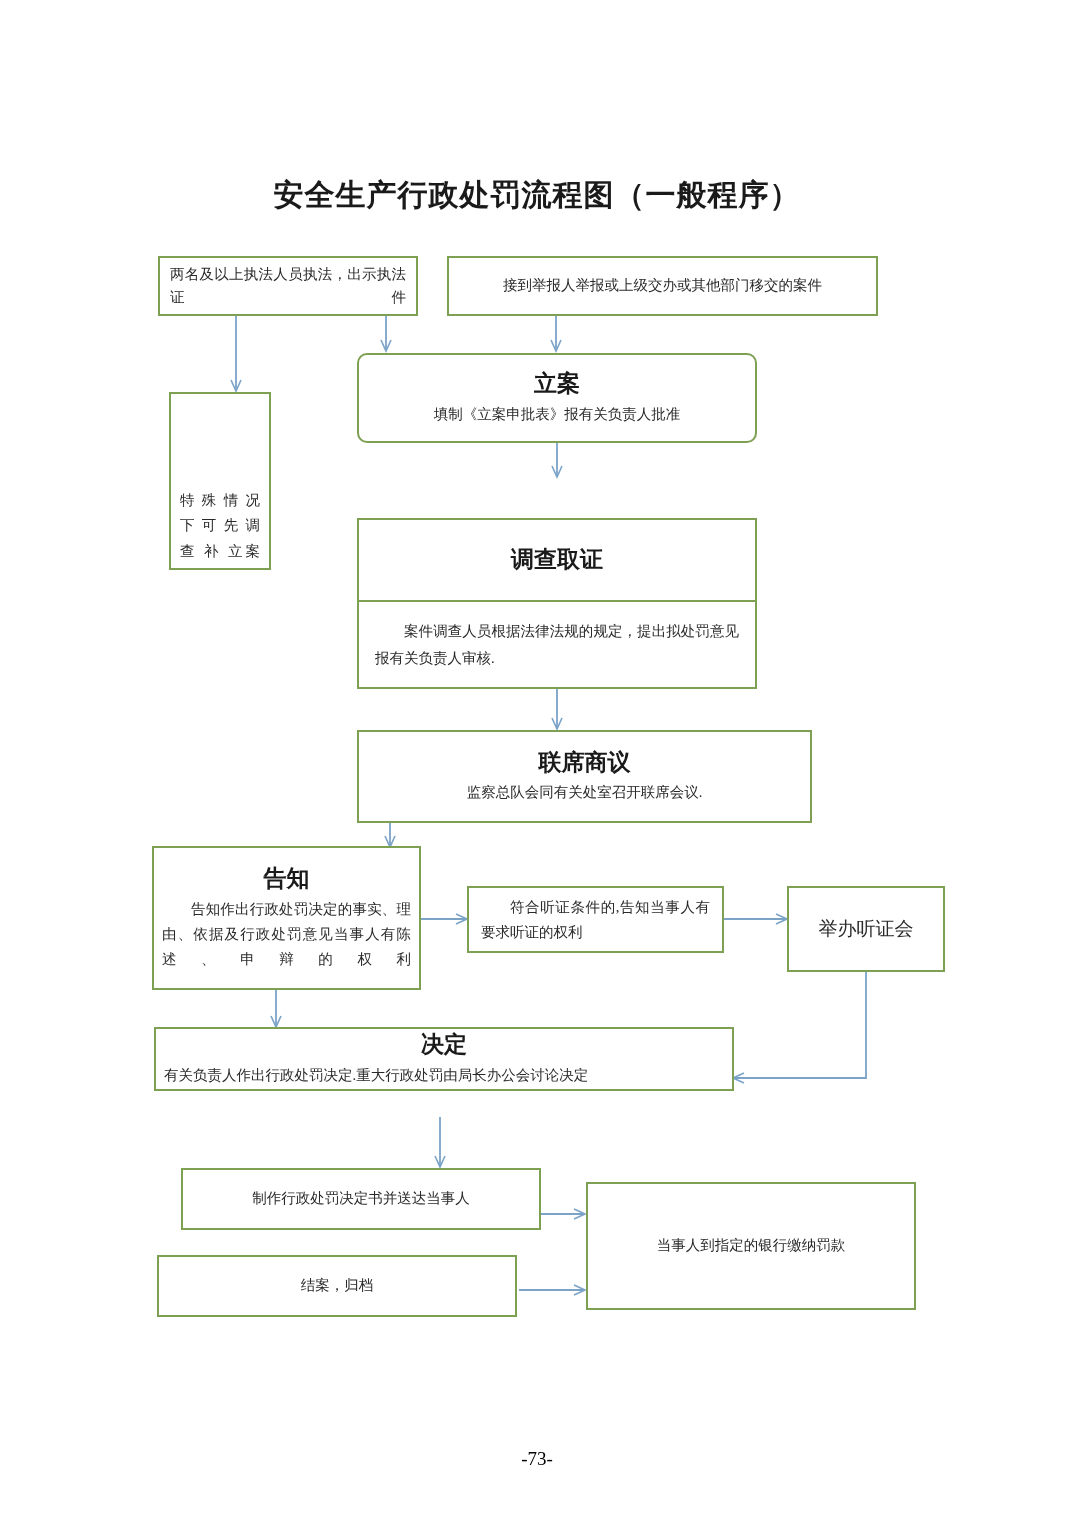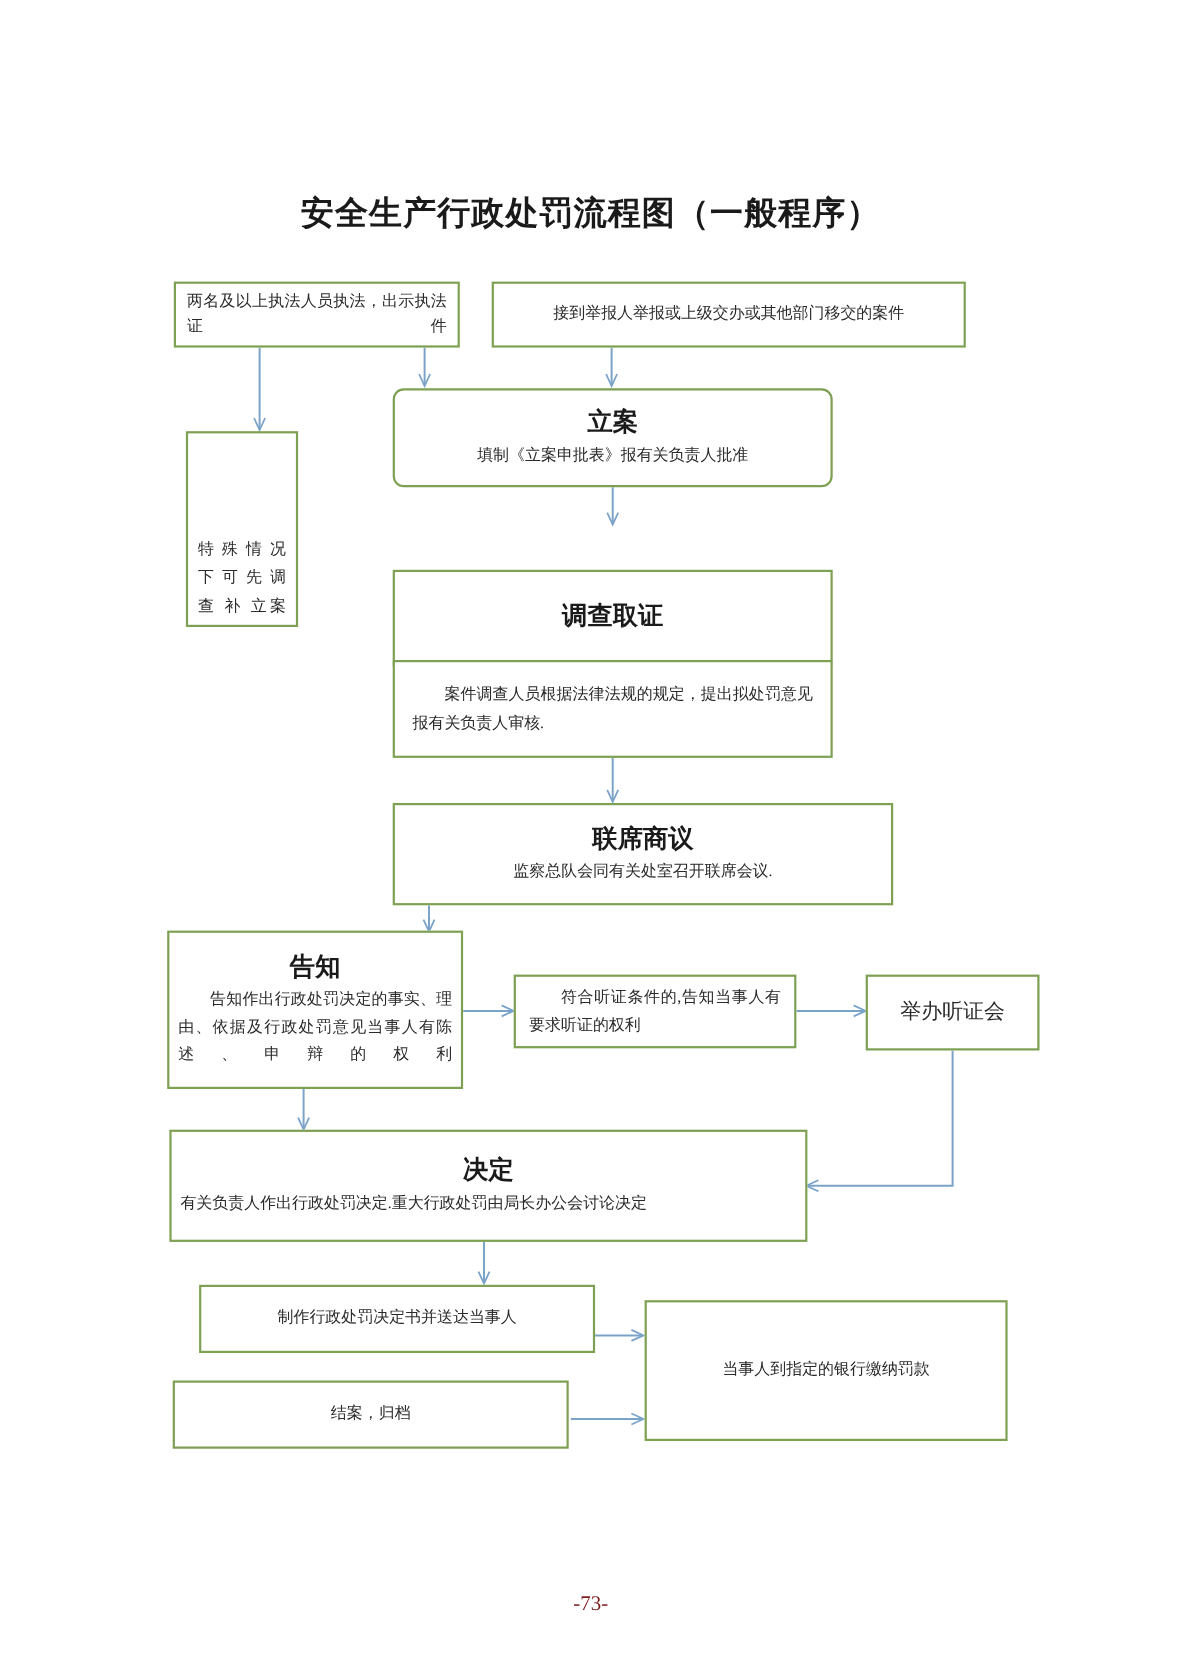--- a/index.html
+++ b/index.html
@@ -77,21 +77,21 @@
   }
   
   #page-number {
     position: absolute;
     left: 0;
     top: 1448px;
     width: 1074px;
     text-align: center;
     font-size: 19px;
     font-family: "Liberation Serif", "DejaVu Serif", serif;
-    color: #7f1d1d;
+    color: #000000;
   }
 </style>
 </head>
 <body>
 
 <div id="page">
 
   <div id="doc-title">安全生产行政处罚流程图（一般程序）</div>
 
   <svg id="wires" viewBox="0 0 1074 1520" width="1074" height="1520" xmlns="http://www.w3.org/2000/svg">
@@ -164,25 +164,25 @@
 
   <div class="node" style="left:152px; top:846px; width:269px; height:144px; padding:5px 8px;">
     <div class="heading">告知</div>
     <div class="body lead" style="line-height:1.7; text-align-last:justify; text-justify:inter-character;">告知作出行政处罚决定的事实、理由、依据及行政处罚意见当事人有陈述、申辩的权利</div>
   </div>
 
   <div class="node" style="left:467px; top:886px; width:257px; height:67px; padding:4px 12px;">
     <div class="body lead" style="line-height:1.7;">符合听证条件的,告知当事人有要求听证的权利</div>
   </div>
 
-  <div class="node pad" style="left:787px; top:886px; width:158px; height:69px;">
+  <div class="node pad" style="left:787px; top:886px; width:158px; height:86px;">
     <div class="body center" style="font-size:19px;">举办听证会</div>
   </div>
 
-  <div class="node" style="left:154px; top:1027px; width:580px; height:102px; padding:4px 8px;">
+  <div class="node" style="left:154px; top:1027px; width:580px; height:64px; padding:4px 8px;">
     <div class="heading">决定</div>
     <div class="body" style="text-align:left;">有关负责人作出行政处罚决定.重大行政处罚由局长办公会讨论决定</div>
   </div>
 
   <div class="node pad" style="left:157px; top:1168px; width:360px; height:62px;margin-left:24px;">
     <div class="body center">制作行政处罚决定书并送达当事人</div>
   </div>
 
   <div class="node pad" style="left:157px; top:1255px; width:360px; height:62px;">
     <div class="body center">结案，归档</div>

